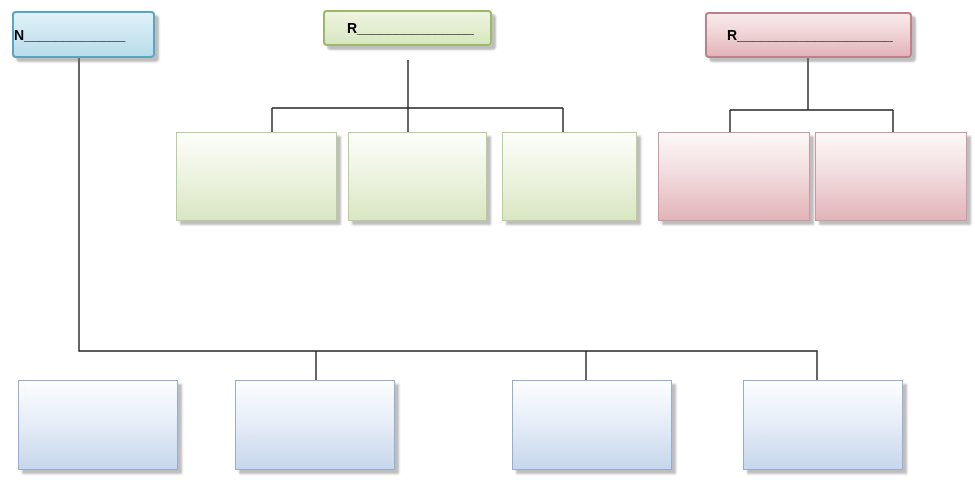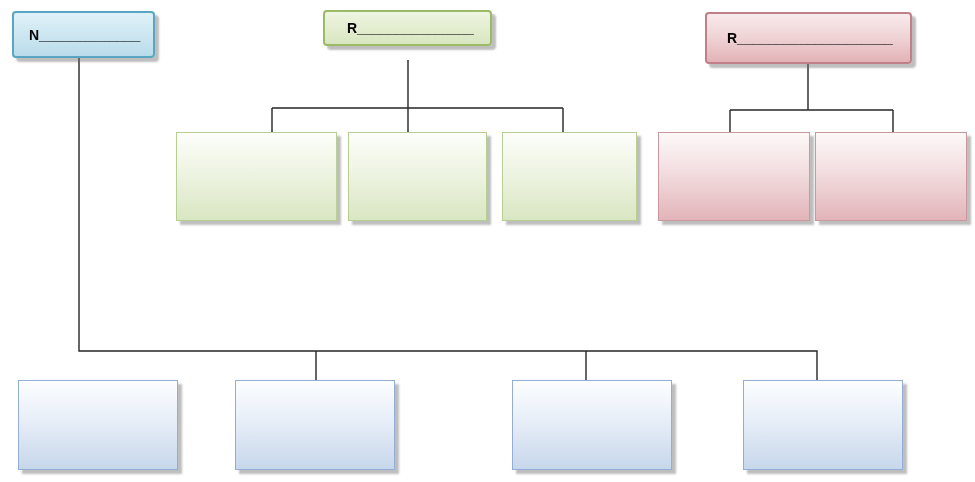--- a/index.html
+++ b/index.html
@@ -38,21 +38,20 @@
     color: #000000;
     white-space: nowrap;
   }
   .header span { display: inline-block; }
   .blue-header {
     border-color: var(--blue-header-border, #58a6c2);
     background: linear-gradient(180deg,
       var(--blue-header-fill-top, #e0f1f8) 0%,
       #cfe8f2 45%,
       var(--blue-header-fill-bottom, #b9dcea) 100%);
-    padding-left: 15px;
     text-align: right;
   }
   .green-header {
     border-color: var(--green-header-border, #9cba66);
     background: linear-gradient(180deg,
       var(--green-header-fill-top, #eef5e1) 0%,
       #e4eed2 45%,
       var(--green-header-fill-bottom, #d8e6c0) 100%);
     padding-left: 22px;
   }
@@ -99,21 +98,21 @@
   </svg>
 
   <div class="box header blue-header" style="left:12px; top:11px; width:143px; height:47px;">
     <span>N_____________</span>
   </div>
 
   <div class="box header green-header" style="left:323px; top:10px; width:169px; height:36px;">
     <span>R_______________</span>
   </div>
 
-  <div class="box header pink-header" style="left:705px; top:12px; width:207px; height:52px;">
+  <div class="box header pink-header" style="left:705px; top:12px; width:207px; height:46px;">
     <span>R____________________</span>
   </div>
 
   <div class="box child green-child" style="left:176px; top:132px; width:161px; height:89px;">
     <span></span>
   </div>
   <div class="box child green-child" style="left:348px; top:132px; width:139px; height:89px;">
     <span></span>
   </div>
   <div class="box child green-child" style="left:502px; top:132px; width:135px; height:89px;">

